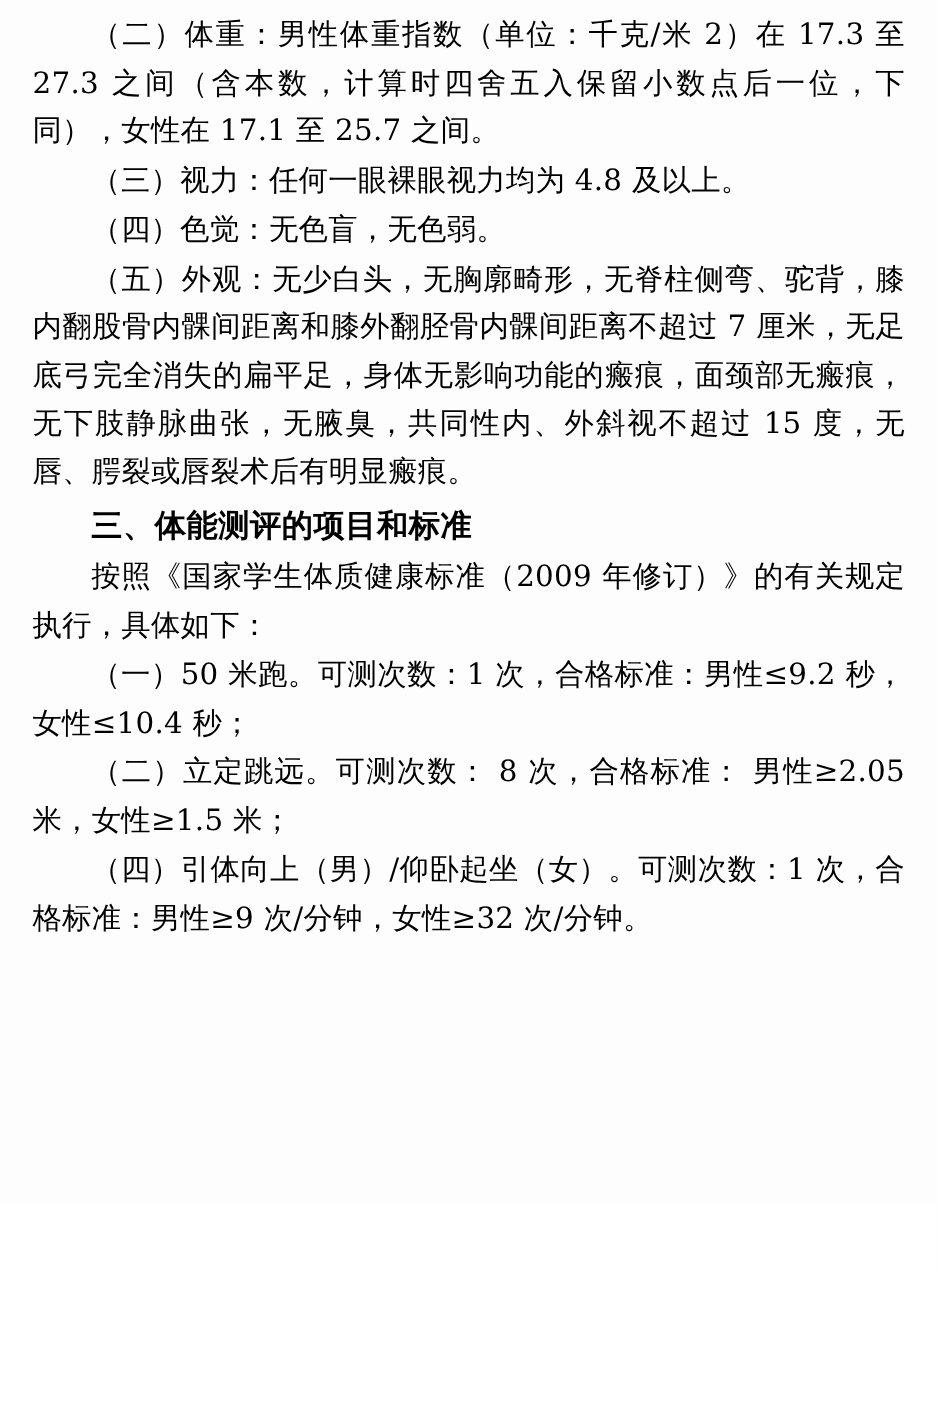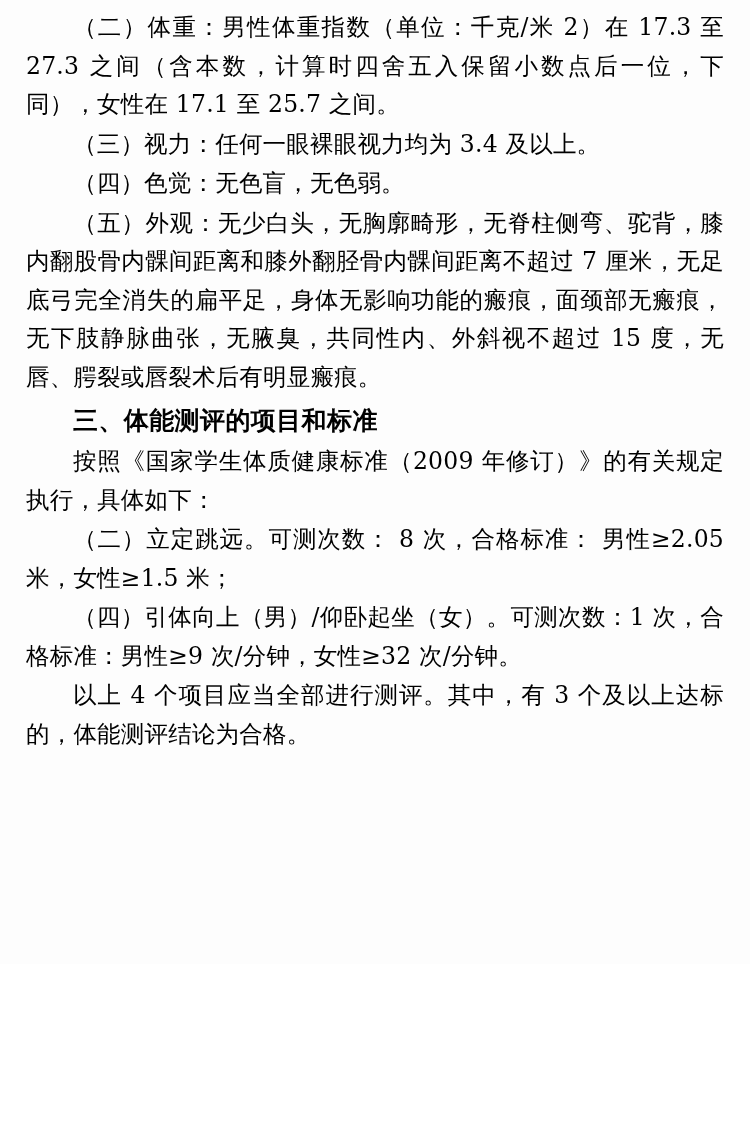--- a/index.html
+++ b/index.html
@@ -41,24 +41,24 @@
     font-family: "DejaVu Sans", "Liberation Sans", sans-serif;
     letter-spacing: 0.4px;
   }
 </style>
 </head>
 <body>
 
 <div class="page">
 
   <p class="para indent">（二）体重：男性体重指数（单位：千克/米 2）在 17.3 至 27.3 之间（含本数，计算时四舍五入保留小数点后一位，下同），女性在 17.1 至 25.7 之间。</p>
-  <p class="para indent">（三）视力：任何一眼裸眼视力均为 3.4 及以上。</p>
+  <p class="para indent">（三）视力：任何一眼裸眼视力均为 4.8 及以上。</p>
   <p class="para indent">（四）色觉：无色盲，无色弱。</p>
   <p class="para indent">（五）外观：无少白头，无胸廓畸形，无脊柱侧弯、驼背，膝内翻股骨内髁间距离和膝外翻胫骨内髁间距离不超过 7 厘米，无足底弓完全消失的扁平足，身体无影响功能的瘢痕，面颈部无瘢痕，无下肢静脉曲张，无腋臭，共同性内、外斜视不超过 15 度，无唇、腭裂或唇裂术后有明显瘢痕。</p>
 
   <h2 class="heading">三、体能测评的项目和标准</h2>
 
   <p class="para indent">按照《国家学生体质健康标准（2009 年修订）》的有关规定执行，具体如下：</p>
+  <p class="para indent">（一）50 米跑。可测次数：1 次，合格标准：男性≤9.2 秒，女性≤10.4 秒；</p>
   <p class="para indent">（二）立定跳远。可测次数： 8 次，合格标准： 男性≥2.05 米，女性≥1.5 米；</p>
   <p class="para indent">（四）引体向上（男）/仰卧起坐（女）。可测次数：1 次，合格标准：男性≥9 次/分钟，女性≥32 次/分钟。</p>
-  <p class="para indent">以上 4 个项目应当全部进行测评。其中，有 3 个及以上达标的，体能测评结论为合格。</p>
 
 </div>
 
 </body></html>

